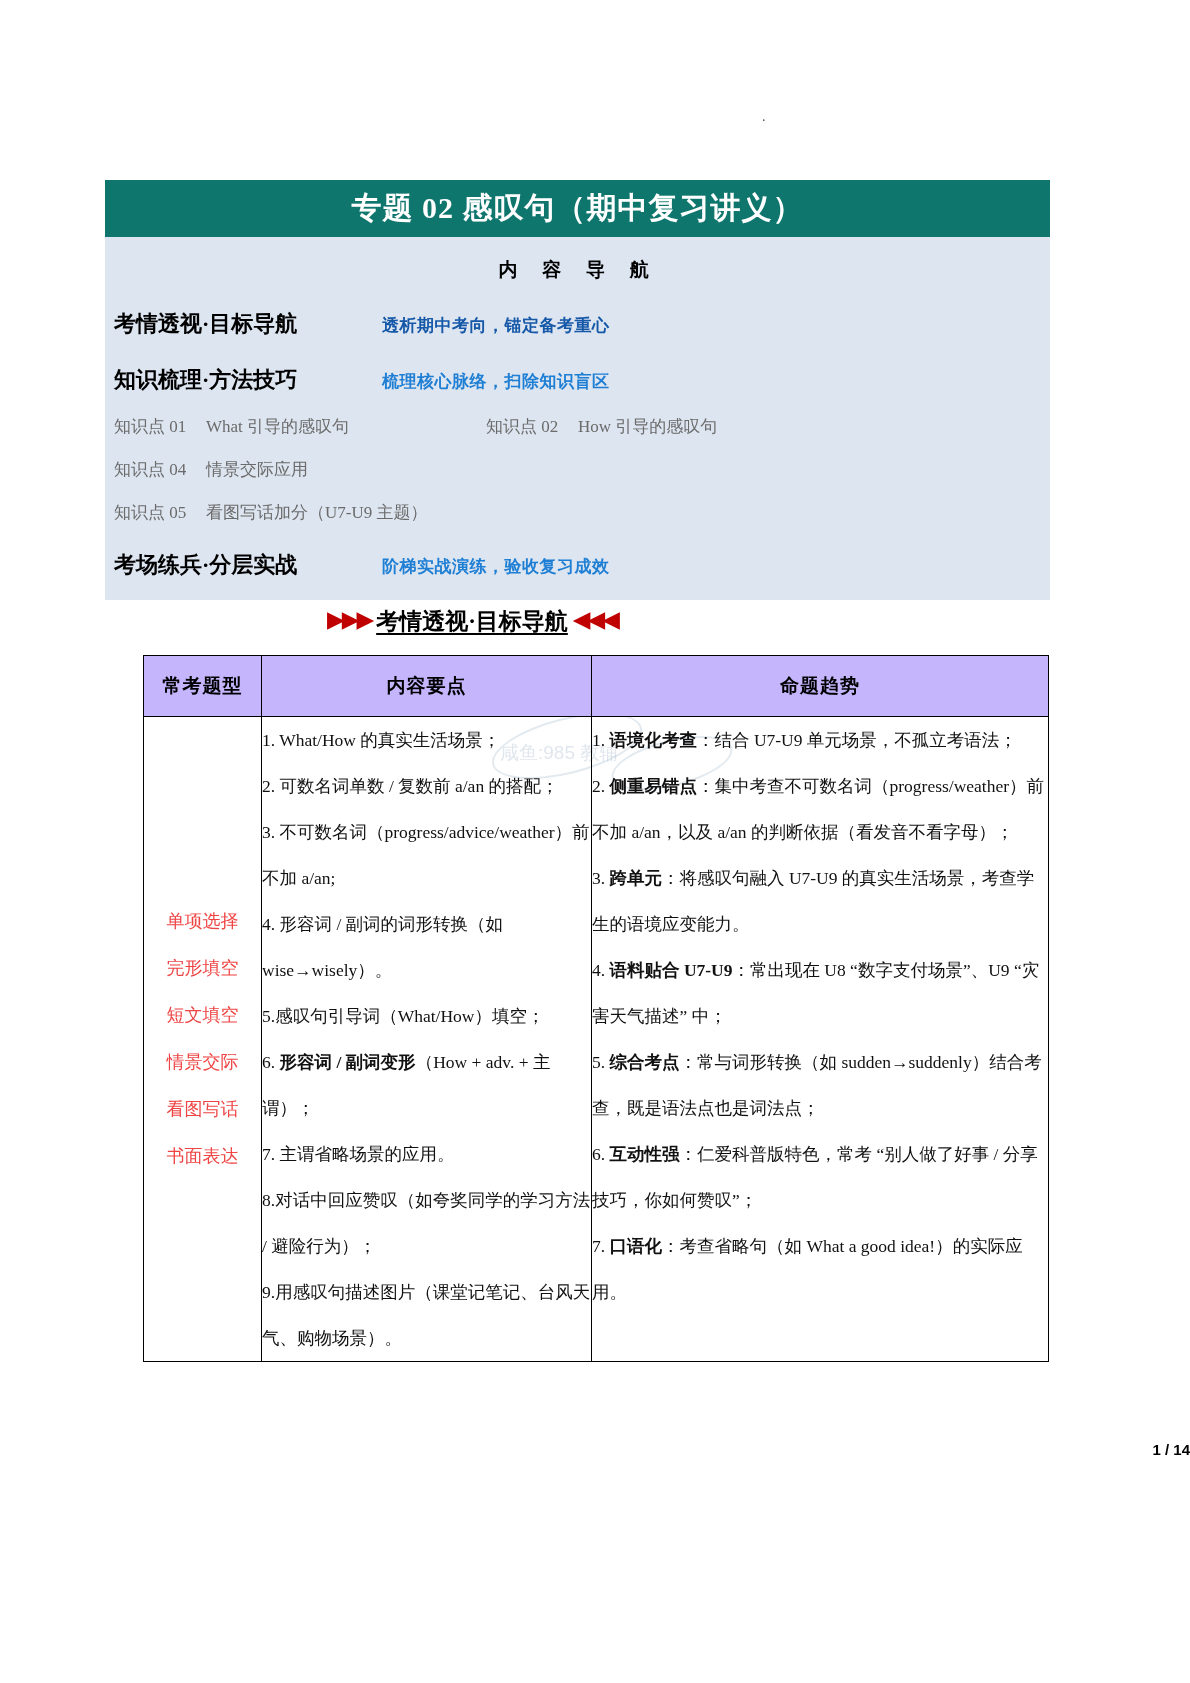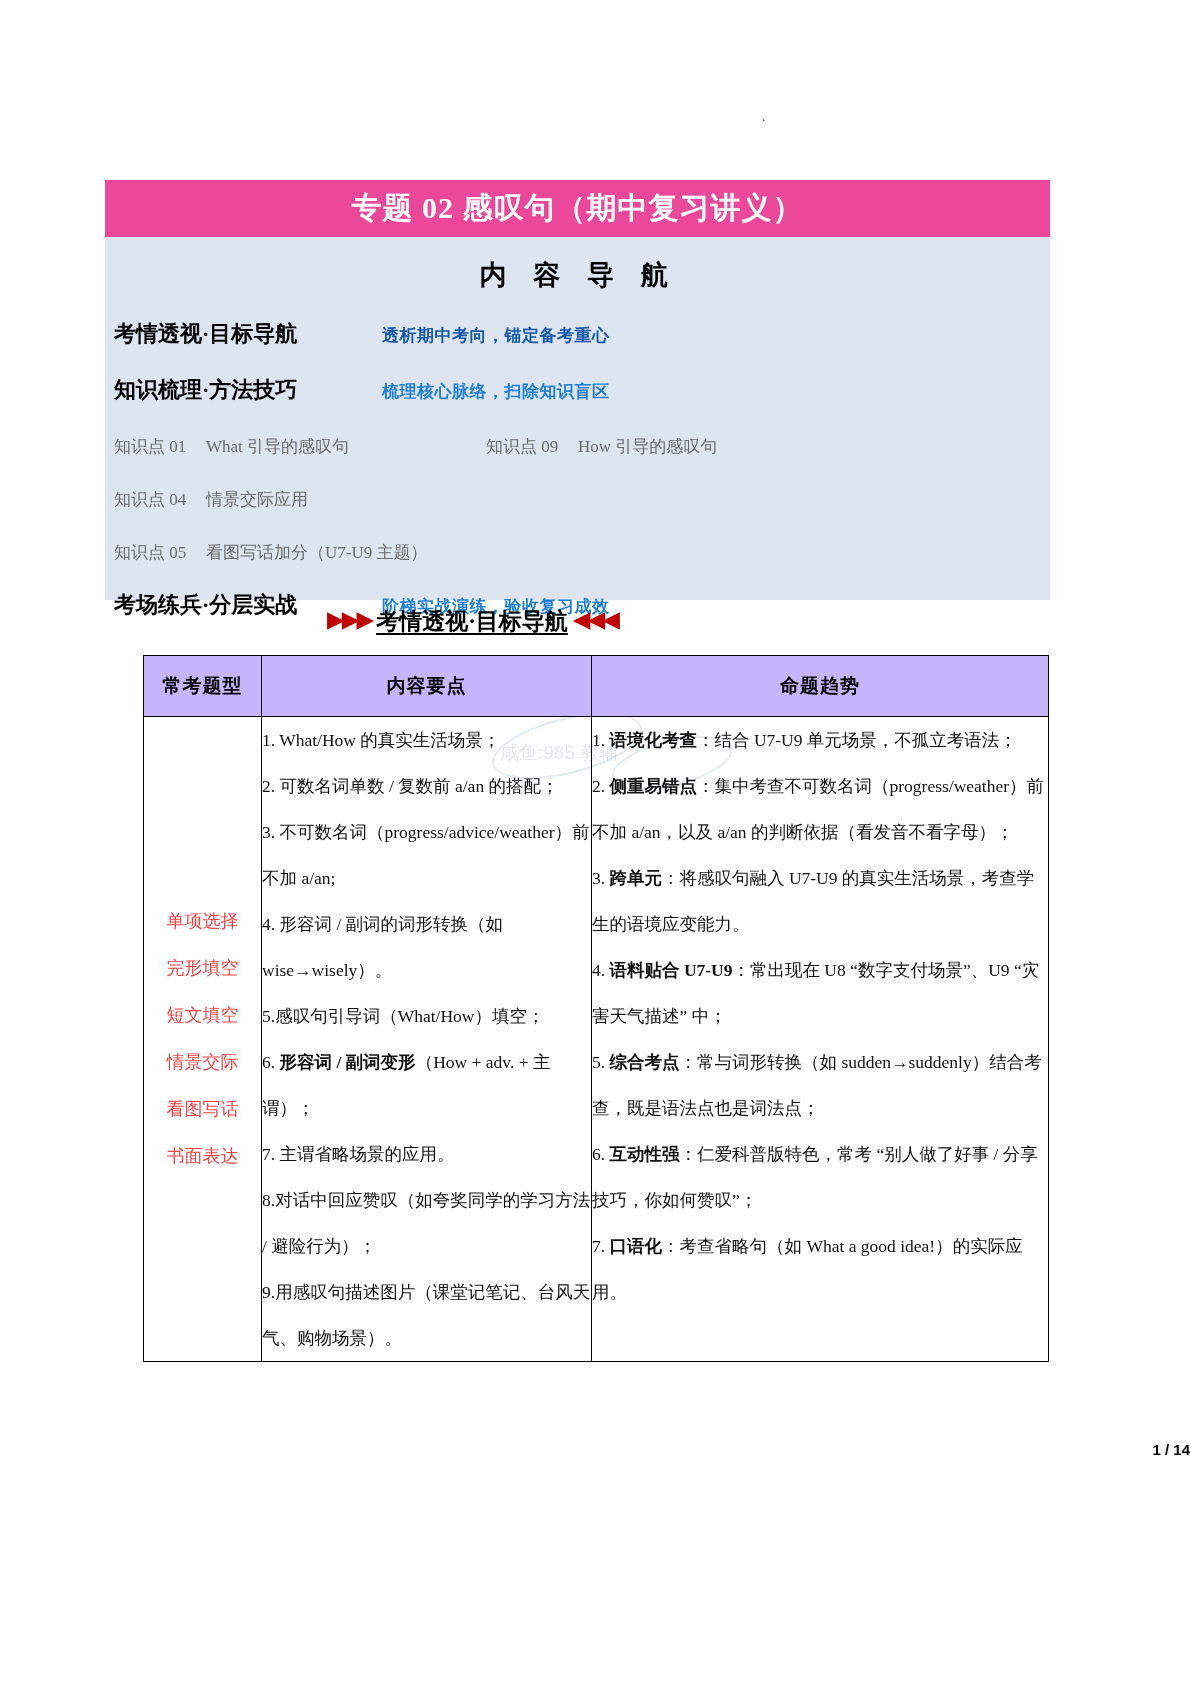--- a/index.html
+++ b/index.html
@@ -34,21 +34,21 @@
     color: #555;
   }
 
   
   .title-banner {
     position: absolute;
     left: 105px;
     top: 180px;
     width: 945px;
     height: 57px;
-    background: #ec4899;
+    background: #0f766e;
     display: flex;
     align-items: center;
     justify-content: center;
   }
   .title-banner .txt {
     color: #ffffff;
     font-size: 30px;
     font-weight: bold;
     letter-spacing: 1px;
     font-family: "Liberation Serif", serif;
@@ -60,21 +60,21 @@
     left: 105px;
     top: 237px;
     width: 945px;
     height: 363px;
     background: #dde5f0;
     box-sizing: border-box;
     padding: 10px 0 0 0;
   }
   .nav-title {
     text-align: center;
-    font-size: 27px;
+    font-size: 19px;
     font-weight: bold;
     letter-spacing: 10px;
     padding-top: 10px;
     padding-left: 2px;
     color: #000;
   }
 
   .nav-row {
     display: flex;
     align-items: baseline;
@@ -97,21 +97,21 @@
   }
   .nav-major-sub.dark { color: #1558a8; }
 
   .kp-row {
     display: flex;
     margin-top: 20px;
     padding-left: 9px;
     font-size: 17px;
     color: #6b6b6b;
   }
-  .kp-cell { display: flex; margin-top: 10px; }
+  .kp-cell { display: flex; }
   .kp-num { width: 92px; }
   .kp-text { }
   .kp-cell.first { width: 372px; }
 
   
   .sec-head {
     position: absolute;
     left: 0;
     top: 605px;
     width: 944px;
@@ -238,21 +238,21 @@
       <span class="nav-major-label">知识梳理·方法技巧</span>
       <span class="nav-major-sub">梳理核心脉络，扫除知识盲区</span>
     </div>
 
     <div class="kp-row">
       <span class="kp-cell first">
         <span class="kp-num">知识点 01</span>
         <span class="kp-text">What 引导的感叹句</span>
       </span>
       <span class="kp-cell">
-        <span class="kp-num">知识点 09</span>
+        <span class="kp-num">知识点 02</span>
         <span class="kp-text">How 引导的感叹句</span>
       </span>
     </div>
 
     <div class="kp-row">
       <span class="kp-cell">
         <span class="kp-num">知识点 04</span>
         <span class="kp-text">情景交际应用</span>
       </span>
     </div>

